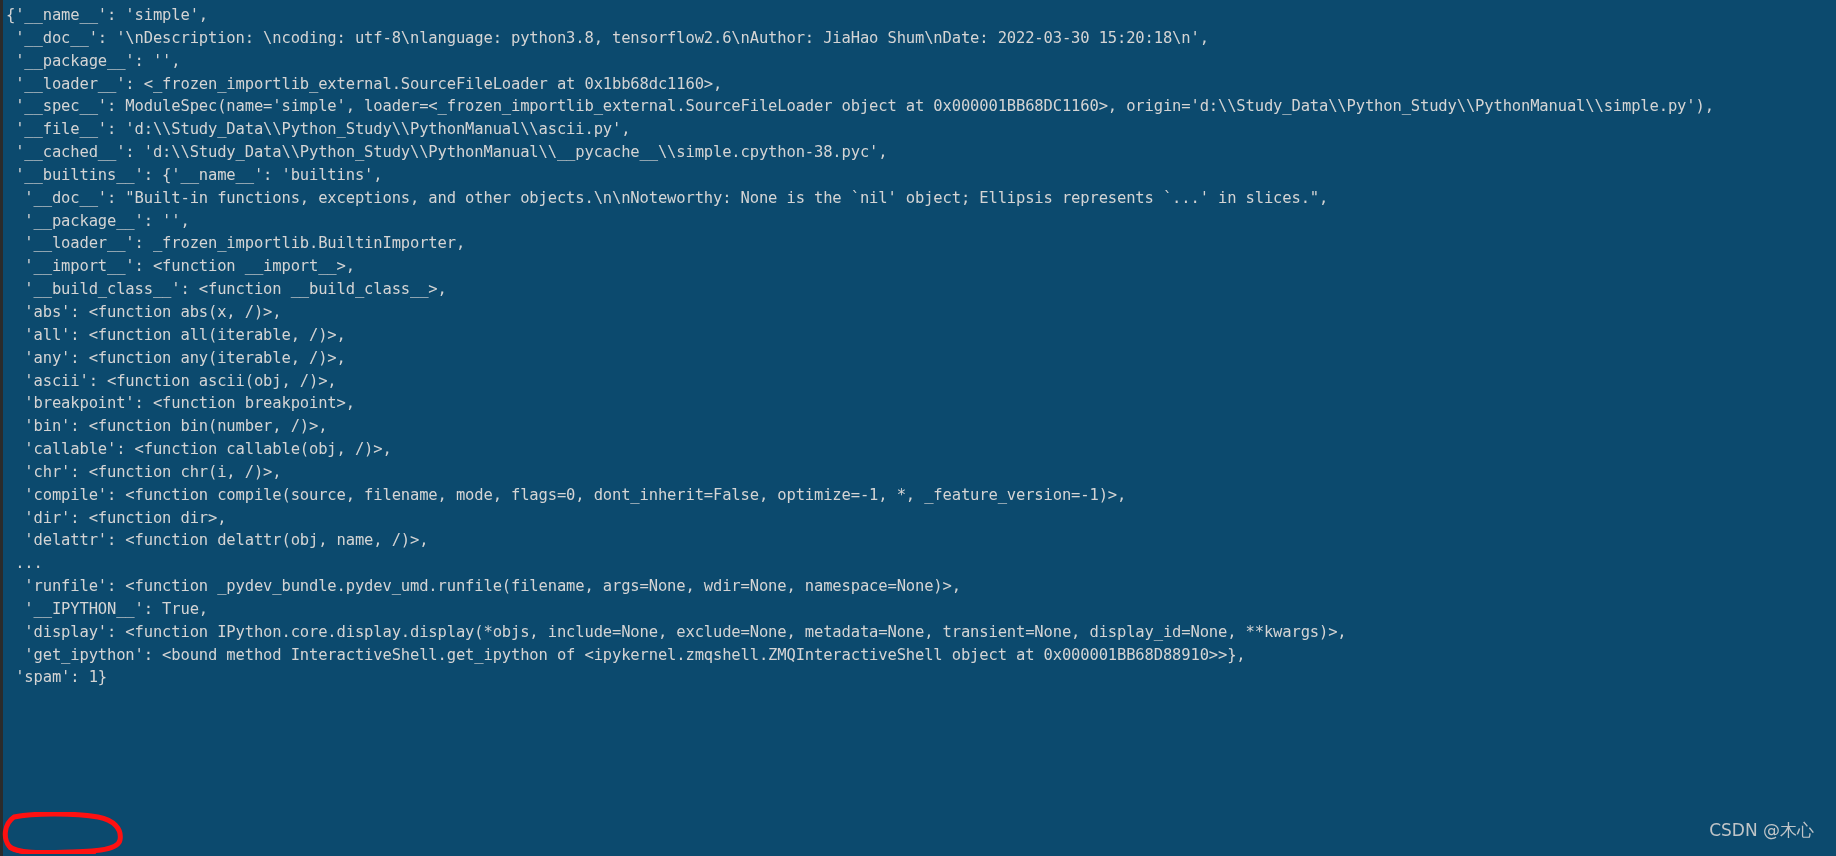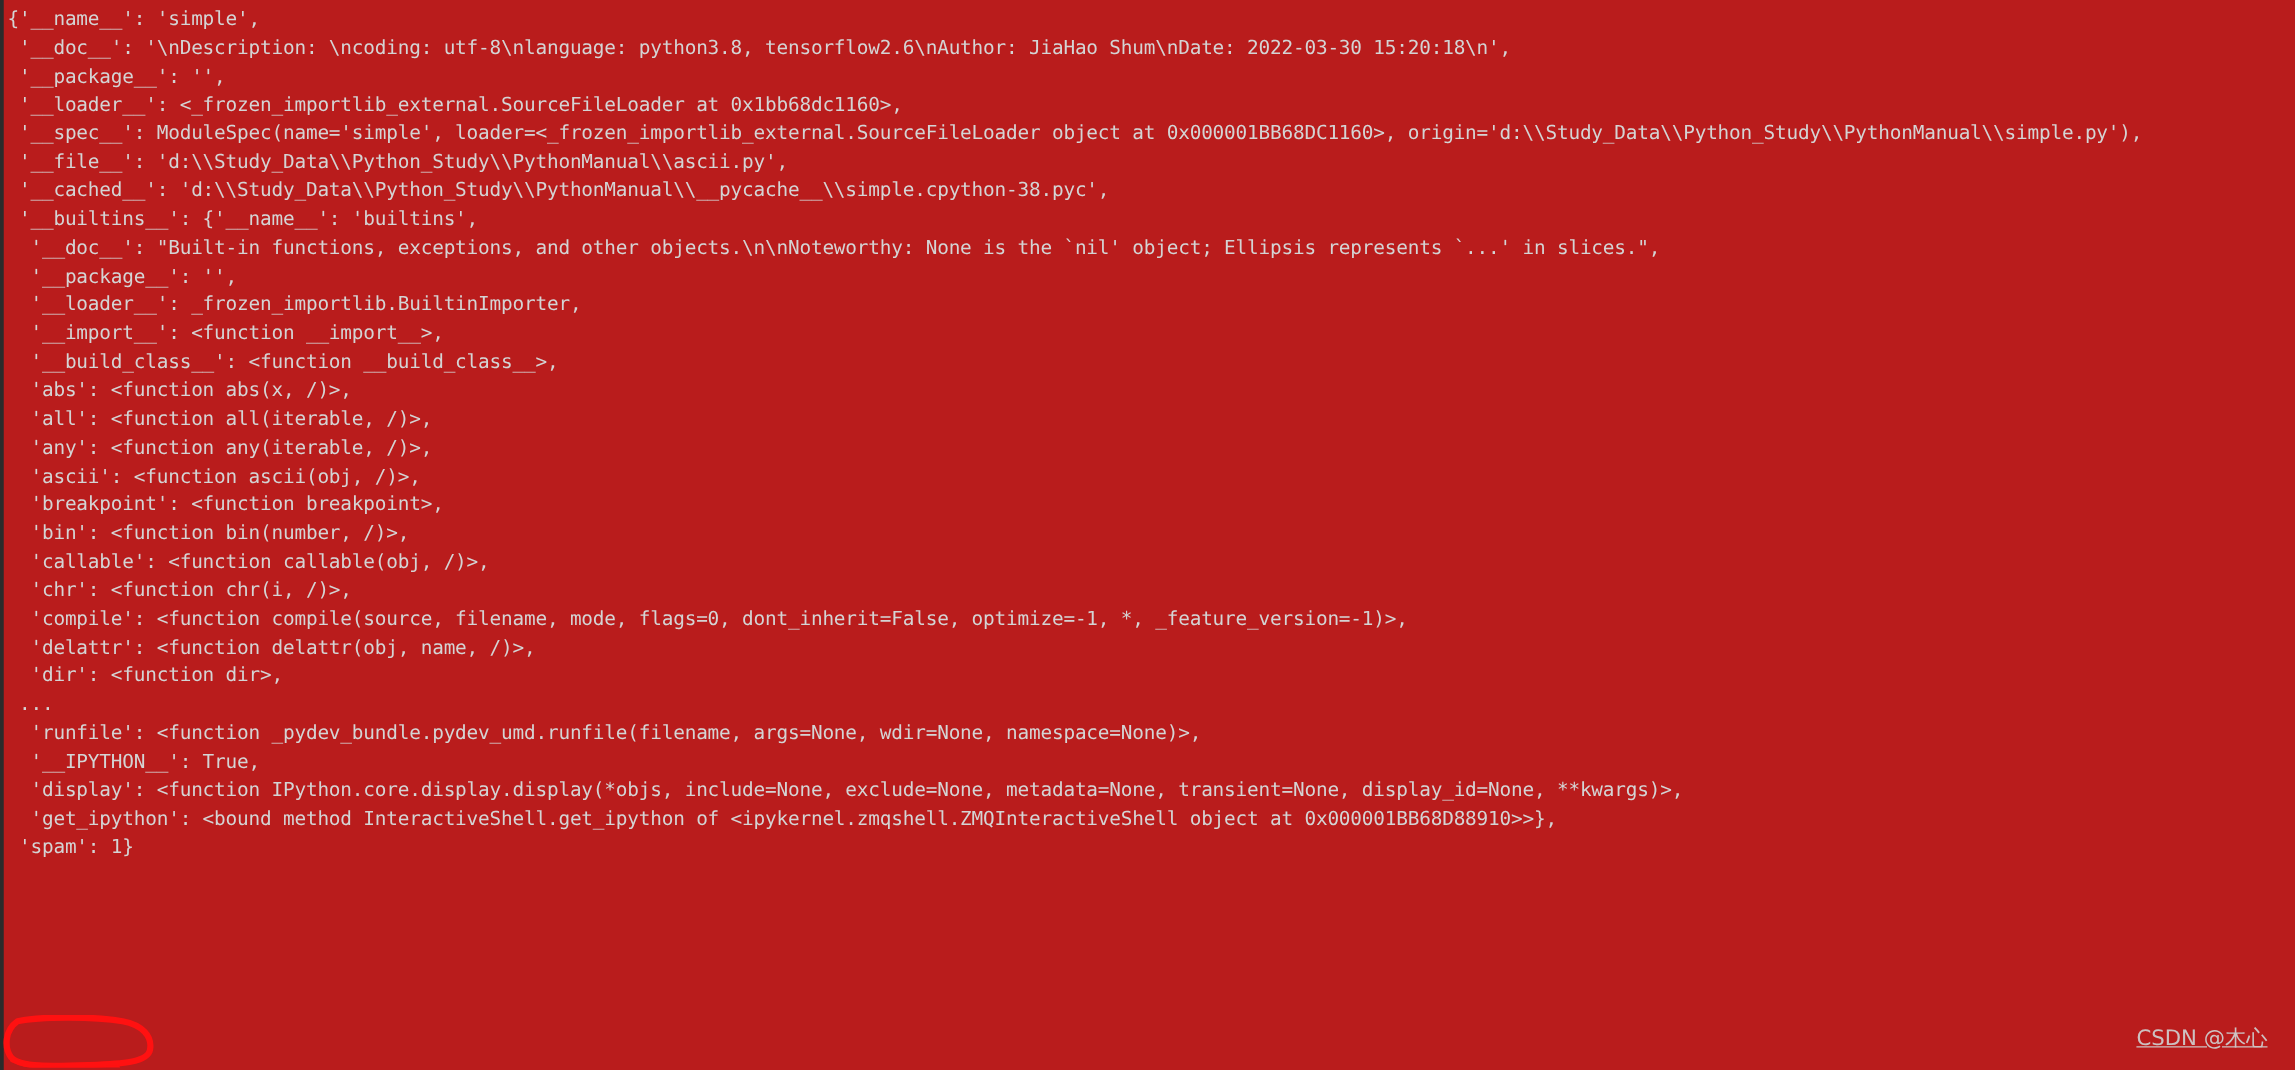--- a/index.html
+++ b/index.html
@@ -10,21 +10,21 @@
   body {
     width: 1836px;
     height: 856px;
     overflow: hidden;
     font-family: "DejaVu Sans Mono", "Liberation Mono", monospace;
   }
   #console {
     position: relative;
     width: 1836px;
     height: 856px;
-    background: #b91c1c;
+    background: #0c4a6e;
     box-sizing: border-box;
     padding: 4px 0 0 0;
   }
   .code-line {
     color: #d4d4d4;
     font-family: "DejaVu Sans Mono", "Liberation Mono", monospace;
     font-size: 15.5px;
     line-height: 22.85px;
     height: 22.85px;
     white-space: pre;
@@ -53,21 +53,20 @@
   
   #watermark {
     position: absolute;
     right: 22px;
     bottom: 14px;
     color: #cfcfcf;
     font-family: "DejaVu Sans", "Liberation Sans", sans-serif;
     font-size: 17px;
     opacity: 0.92;
     white-space: pre;
-    text-decoration: underline;
   }
 </style>
 </head>
 <body>
 
 <div id="console">
   <div class="gutter"></div>
 
   <div id="code-block" style="color: rgb(212, 212, 212);">
       <div class="code-line">{'__name__': 'simple',</div>
@@ -85,22 +84,22 @@
       <div class="code-line">  '__build_class__': &lt;function __build_class__&gt;,</div>
       <div class="code-line">  'abs': &lt;function abs(x, /)&gt;,</div>
       <div class="code-line">  'all': &lt;function all(iterable, /)&gt;,</div>
       <div class="code-line">  'any': &lt;function any(iterable, /)&gt;,</div>
       <div class="code-line">  'ascii': &lt;function ascii(obj, /)&gt;,</div>
       <div class="code-line">  'breakpoint': &lt;function breakpoint&gt;,</div>
       <div class="code-line">  'bin': &lt;function bin(number, /)&gt;,</div>
       <div class="code-line">  'callable': &lt;function callable(obj, /)&gt;,</div>
       <div class="code-line">  'chr': &lt;function chr(i, /)&gt;,</div>
       <div class="code-line">  'compile': &lt;function compile(source, filename, mode, flags=0, dont_inherit=False, optimize=-1, *, _feature_version=-1)&gt;,</div>
+      <div class="code-line">  'dir': &lt;function dir&gt;,</div>
       <div class="code-line">  'delattr': &lt;function delattr(obj, name, /)&gt;,</div>
-      <div class="code-line">  'dir': &lt;function dir&gt;,</div>
       <div class="code-line"> ...</div>
       <div class="code-line">  'runfile': &lt;function _pydev_bundle.pydev_umd.runfile(filename, args=None, wdir=None, namespace=None)&gt;,</div>
       <div class="code-line">  '__IPYTHON__': True,</div>
       <div class="code-line">  'display': &lt;function IPython.core.display.display(*objs, include=None, exclude=None, metadata=None, transient=None, display_id=None, **kwargs)&gt;,</div>
       <div class="code-line">  'get_ipython': &lt;bound method InteractiveShell.get_ipython of &lt;ipykernel.zmqshell.ZMQInteractiveShell object at 0x000001BB68D88910&gt;&gt;},</div>
       <div class="code-line"> 'spam': 1}</div>
     </div>
 
   <svg id="annotation" viewBox="0 0 122 42" xmlns="http://www.w3.org/2000/svg">
     <path d="M 12 5 C 2 12, 1 26, 7 34 C 14 42, 40 41, 70 40 C 95 39, 116 38, 118 28 C 120 17, 112 8, 96 5 C 74 1, 30 1, 12 5 Z" fill="none" stroke="#ff1111" stroke-width="5" stroke-linecap="round" stroke-linejoin="round"></path>

